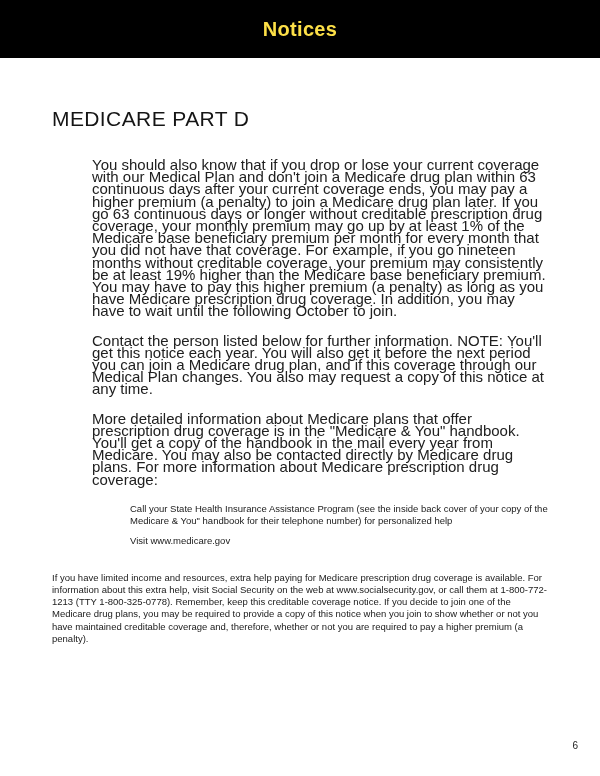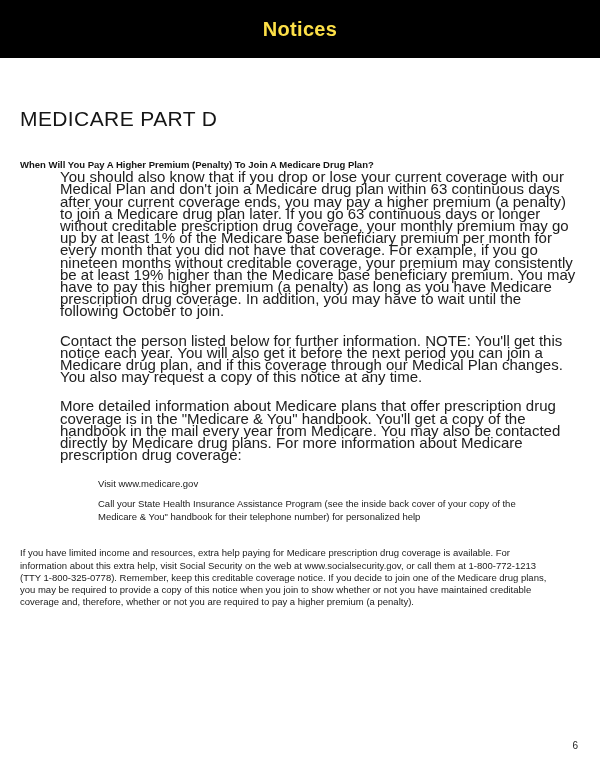--- a/index.html
+++ b/index.html
@@ -21,21 +21,21 @@
     align-items: center;
     justify-content: center;
   }
   .header-title {
     color: #fde047;
     font-size: 20px;
     font-weight: bold;
     letter-spacing: 0.3px;
   }
   .content {
-    padding: 0 20px;
+    padding: 0 52px;
   }
   .doc-title {
     margin-top: 49px;
     font-size: 21px;
     font-weight: 400;
     letter-spacing: 0.4px;
     color: #151515;
   }
   .sections {
     margin-top: 28px;
@@ -91,37 +91,36 @@
     <span class="header-title">Notices</span>
   </div>
 
   <div class="content">
 
     <h1 class="doc-title">MEDICARE PART D</h1>
 
     <div class="sections">
 
       <div class="section">
-        <div class="section-heading">When Will You Pay A Higher Premium (Penalty) To Join A Medicare Drug Plan?</div>
         <div class="section-body">You should also know that if you drop or lose your current coverage with our Medical Plan and don't join a Medicare drug plan within 63 continuous days after your current coverage ends, you may pay a higher premium (a penalty) to join a Medicare drug plan later. If you go 63 continuous days or longer without creditable prescription drug coverage, your monthly premium may go up by at least 1% of the Medicare base beneficiary premium per month for every month that you did not have that coverage. For example, if you go nineteen months without creditable coverage, your premium may consistently be at least 19% higher than the Medicare base beneficiary premium. You may have to pay this higher premium (a penalty) as long as you have Medicare prescription drug coverage. In addition, you may have to wait until the following October to join.</div>
       </div>
 
       <div class="section">
         <div class="section-body">Contact the person listed below for further information. NOTE: You'll get this notice each year. You will also get it before the next period you can join a Medicare drug plan, and if this coverage through our Medical Plan changes. You also may request a copy of this notice at any time.</div>
       </div>
 
       <div class="section">
         <div class="section-body">More detailed information about Medicare plans that offer prescription drug coverage is in the "Medicare &amp; You" handbook. You'll get a copy of the handbook in the mail every year from Medicare. You may also be contacted directly by Medicare drug plans. For more information about Medicare prescription drug coverage:</div>
       </div>
 
     </div>
 
     <div class="contact-list">
+      <div class="contact-item">Call your State Health Insurance Assistance Program (see the inside back cover of your copy of the Medicare &amp; You" handbook for their telephone number) for personalized help</div>
       <div class="contact-item">Visit www.medicare.gov</div>
-      <div class="contact-item">Call your State Health Insurance Assistance Program (see the inside back cover of your copy of the Medicare &amp; You" handbook for their telephone number) for personalized help</div>
     </div>
 
     <div class="closing-paragraph">If you have limited income and resources, extra help paying for Medicare prescription drug coverage is available. For information about this extra help, visit Social Security on the web at www.socialsecurity.gov, or call them at 1-800-772-1213 (TTY 1-800-325-0778). Remember, keep this creditable coverage notice. If you decide to join one of the Medicare drug plans, you may be required to provide a copy of this notice when you join to show whether or not you have maintained creditable coverage and, therefore, whether or not you are required to pay a higher premium (a penalty).</div>
 
   </div>
 
   <div class="page-number">6</div>
 
 </div>
 

